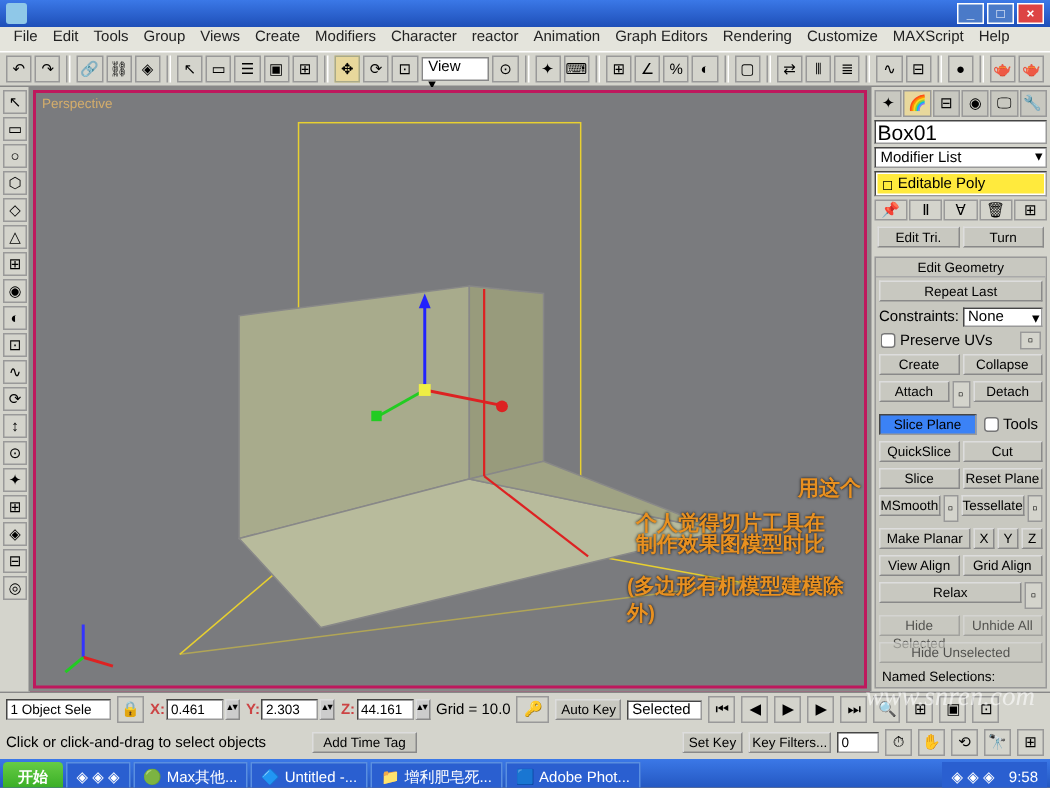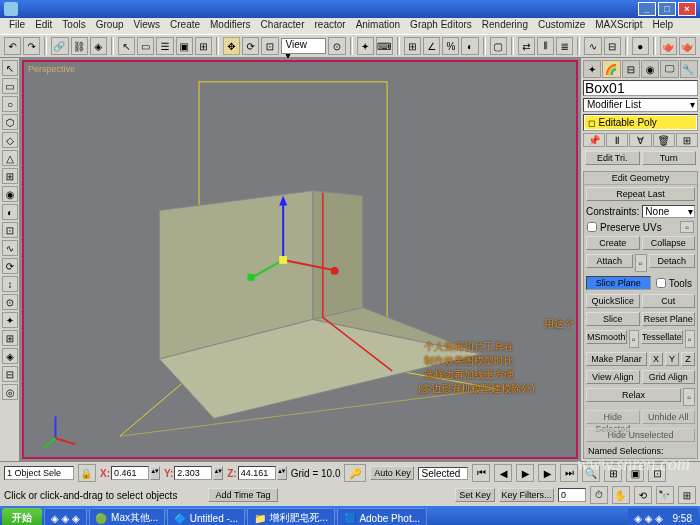--- a/index.html
+++ b/index.html
@@ -46,21 +46,21 @@
 .timeslider{position:absolute;left:20px;top:0;width:80px;height:11px;background:#ccc;border:1px outset #ddd;text-align:center;font-size:9px;line-height:9px}
 .statusrow{display:flex;align-items:center;padding:2px 4px;gap:4px;font-size:9px}
 .coord{display:flex;align-items:center;gap:1px}
 .coordlbl{color:#c44;font-weight:bold}
 .coordval{width:38px;height:14px;background:#fff;border:1px inset #999;padding:0 2px;font-size:9px;line-height:12px}
 .spinner{width:10px;height:14px;background:#ccc;border:1px outset #ddd;font-size:7px;text-align:center}
 .taskbar{height:24px;background:linear-gradient(#3b78e7,#1e4fb8);display:flex;align-items:center;padding:0 2px;gap:2px}
 .startbtn{height:20px;padding:0 10px;background:linear-gradient(#6c4,#3a2);border-radius:3px;color:#fff;font-weight:bold;font-size:11px;display:flex;align-items:center}
 .taskitem{height:20px;padding:0 6px;background:#2a5fd0;border:1px solid #5a8fe0;color:#fff;font-size:10px;display:flex;align-items:center;gap:3px;max-width:120px;overflow:hidden;white-space:nowrap}
 .tray{margin-left:auto;height:20px;background:#2a5fd0;padding:0 6px;display:flex;align-items:center;color:#fff;font-size:10px;gap:4px}
-.annot{position:absolute;color:#e89020;font-size:10px;font-weight:normal;text-shadow:0 0 2px #000}
+.annot{position:absolute;color:#e89020;font-size:14px;font-weight:bold;text-shadow:0 0 2px #000}
 .watermark{position:absolute;right:10px;bottom:50px;color:#fff;font-size:18px;font-style:italic;opacity:0.6;font-family:serif}
 svg{display:block}
 </style>
 </head>
 <body>
 
 <div class="titlebar">
   <div class="icon"></div>
   <div class="title-right">
     <div class="winbtn">_</div>
@@ -181,21 +181,20 @@
 
         <g transform="translate(30,380)">
           <line x1="0" y1="0" x2="0" y2="-22" stroke="#33f" stroke-width="2"></line>
           <line x1="0" y1="0" x2="20" y2="6" stroke="#d22" stroke-width="2"></line>
           <line x1="0" y1="0" x2="-12" y2="10" stroke="#2c2" stroke-width="2"></line>
         </g>
       </svg>
       <div class="annot" style="right:2px;top:255px">用这个</div>
       <div class="annot" style="left:400px;top:278px">个人觉得切片工具在</div>
       <div class="annot" style="left:400px;top:292px">制作效果图模型时比</div>
-      <div class="annot" style="left:400px;top:306px">选择边再加线更方便</div>
       <div class="annot" style="left:394px;top:320px">(多边形有机模型建模除外)</div>
     </div>
   </div>
 
   <div class="cmdpanel">
     <div class="cmdtabs">
       <div class="cmdtab">✦</div>
       <div class="cmdtab active">🌈</div>
       <div class="cmdtab">⊟</div>
       <div class="cmdtab">◉</div>

